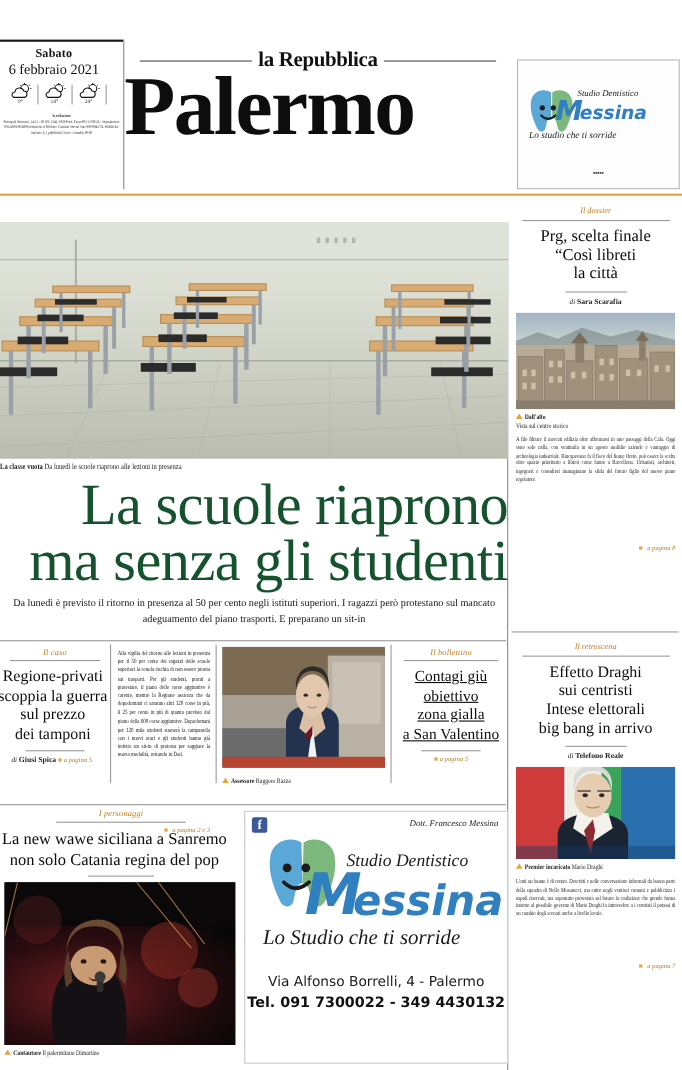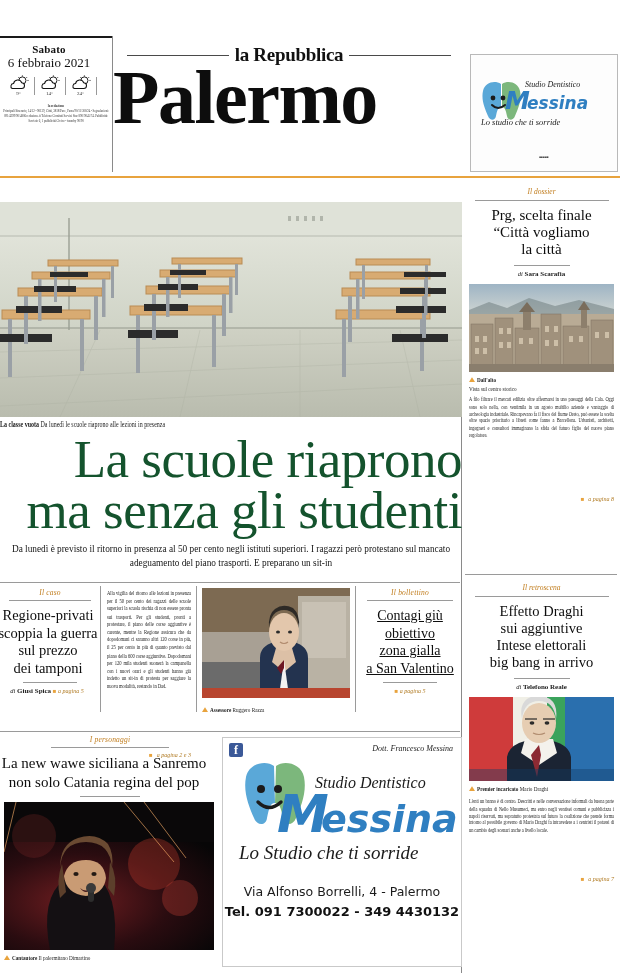--- a/index.html
+++ b/index.html
@@ -708,21 +708,21 @@
 
   </div>
 
   <div class="rail">
 
     <div>
       <div class="rail-kicker">Il dossier</div>
       <div class="kicker-rule" style="width:134px; margin-top:4px;"></div>
       <div class="rail-title" style="padding:0 8px;">
         <div>Prg, scelta finale</div>
-        <div>“Città vogliamo</div>
+        <div>“Così libreti</div>
         <div>la città</div>
       </div>
       <div class="byline-rule" style="width:56px; margin-top:7px;"></div>
       <div class="blk-byline">
         <i>di</i>
         <b>Sara Scarafia</b>
       </div>
 
       <div style="margin:6px 6px 0 6px; width:145px; height:88px; overflow:hidden;">
         <svg width="145" height="88" viewBox="0 0 145 88">
@@ -786,21 +786,21 @@
       </div>
     </div>
 
     <div class="sep-h" style="left:2px; top:392px; width:152px;"></div>
 
     <div style="position:absolute; left:0; top:396px; width:157px;">
       <div class="rail-kicker">Il retroscena</div>
       <div class="kicker-rule" style="width:134px; margin-top:4px;"></div>
       <div class="rail-title" style="padding:0 15px; font-size:14.5px; line-height:17px;">
         <div>Effetto Draghi</div>
-        <div>sui aggiuntive</div>
+        <div>sui centristi</div>
         <div>Intese elettorali</div>
         <div>big bang in arrivo</div>
       </div>
       <div class="byline-rule" style="width:56px; margin-top:7px;"></div>
       <div class="blk-byline">
         <i>di</i>
         <b>Telefono Reale</b>
       </div>
 
       <div style="margin:6px 6px 0 6px; width:145px; height:84px; overflow:hidden;">

